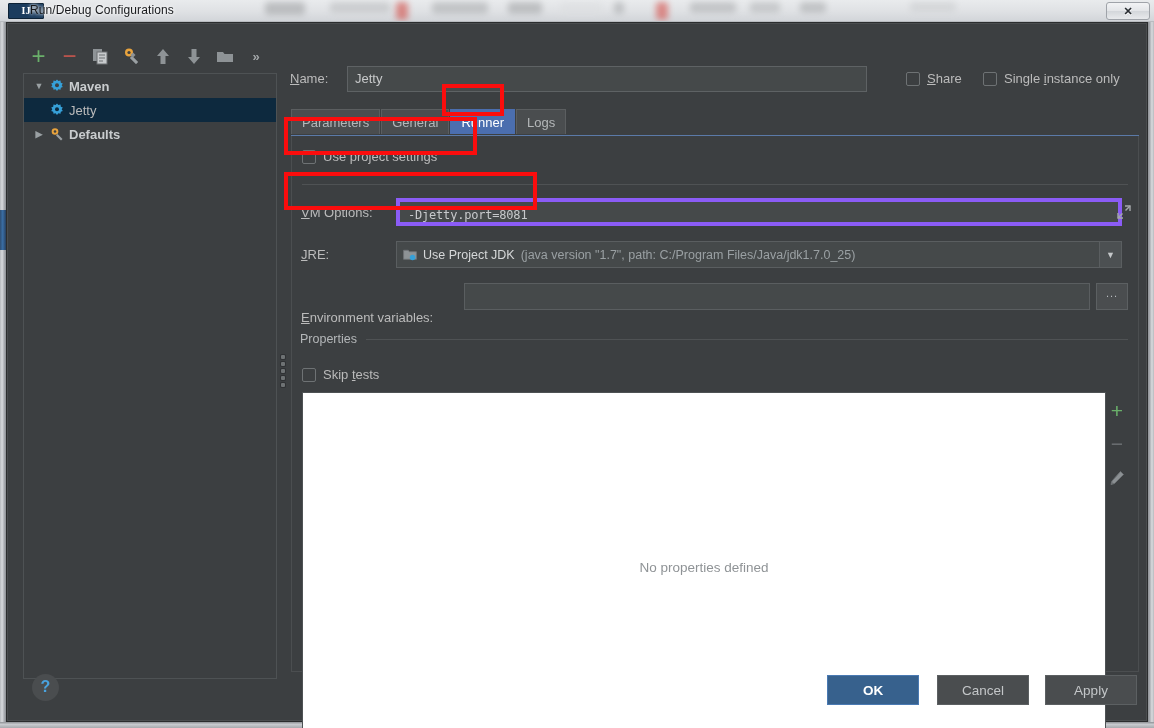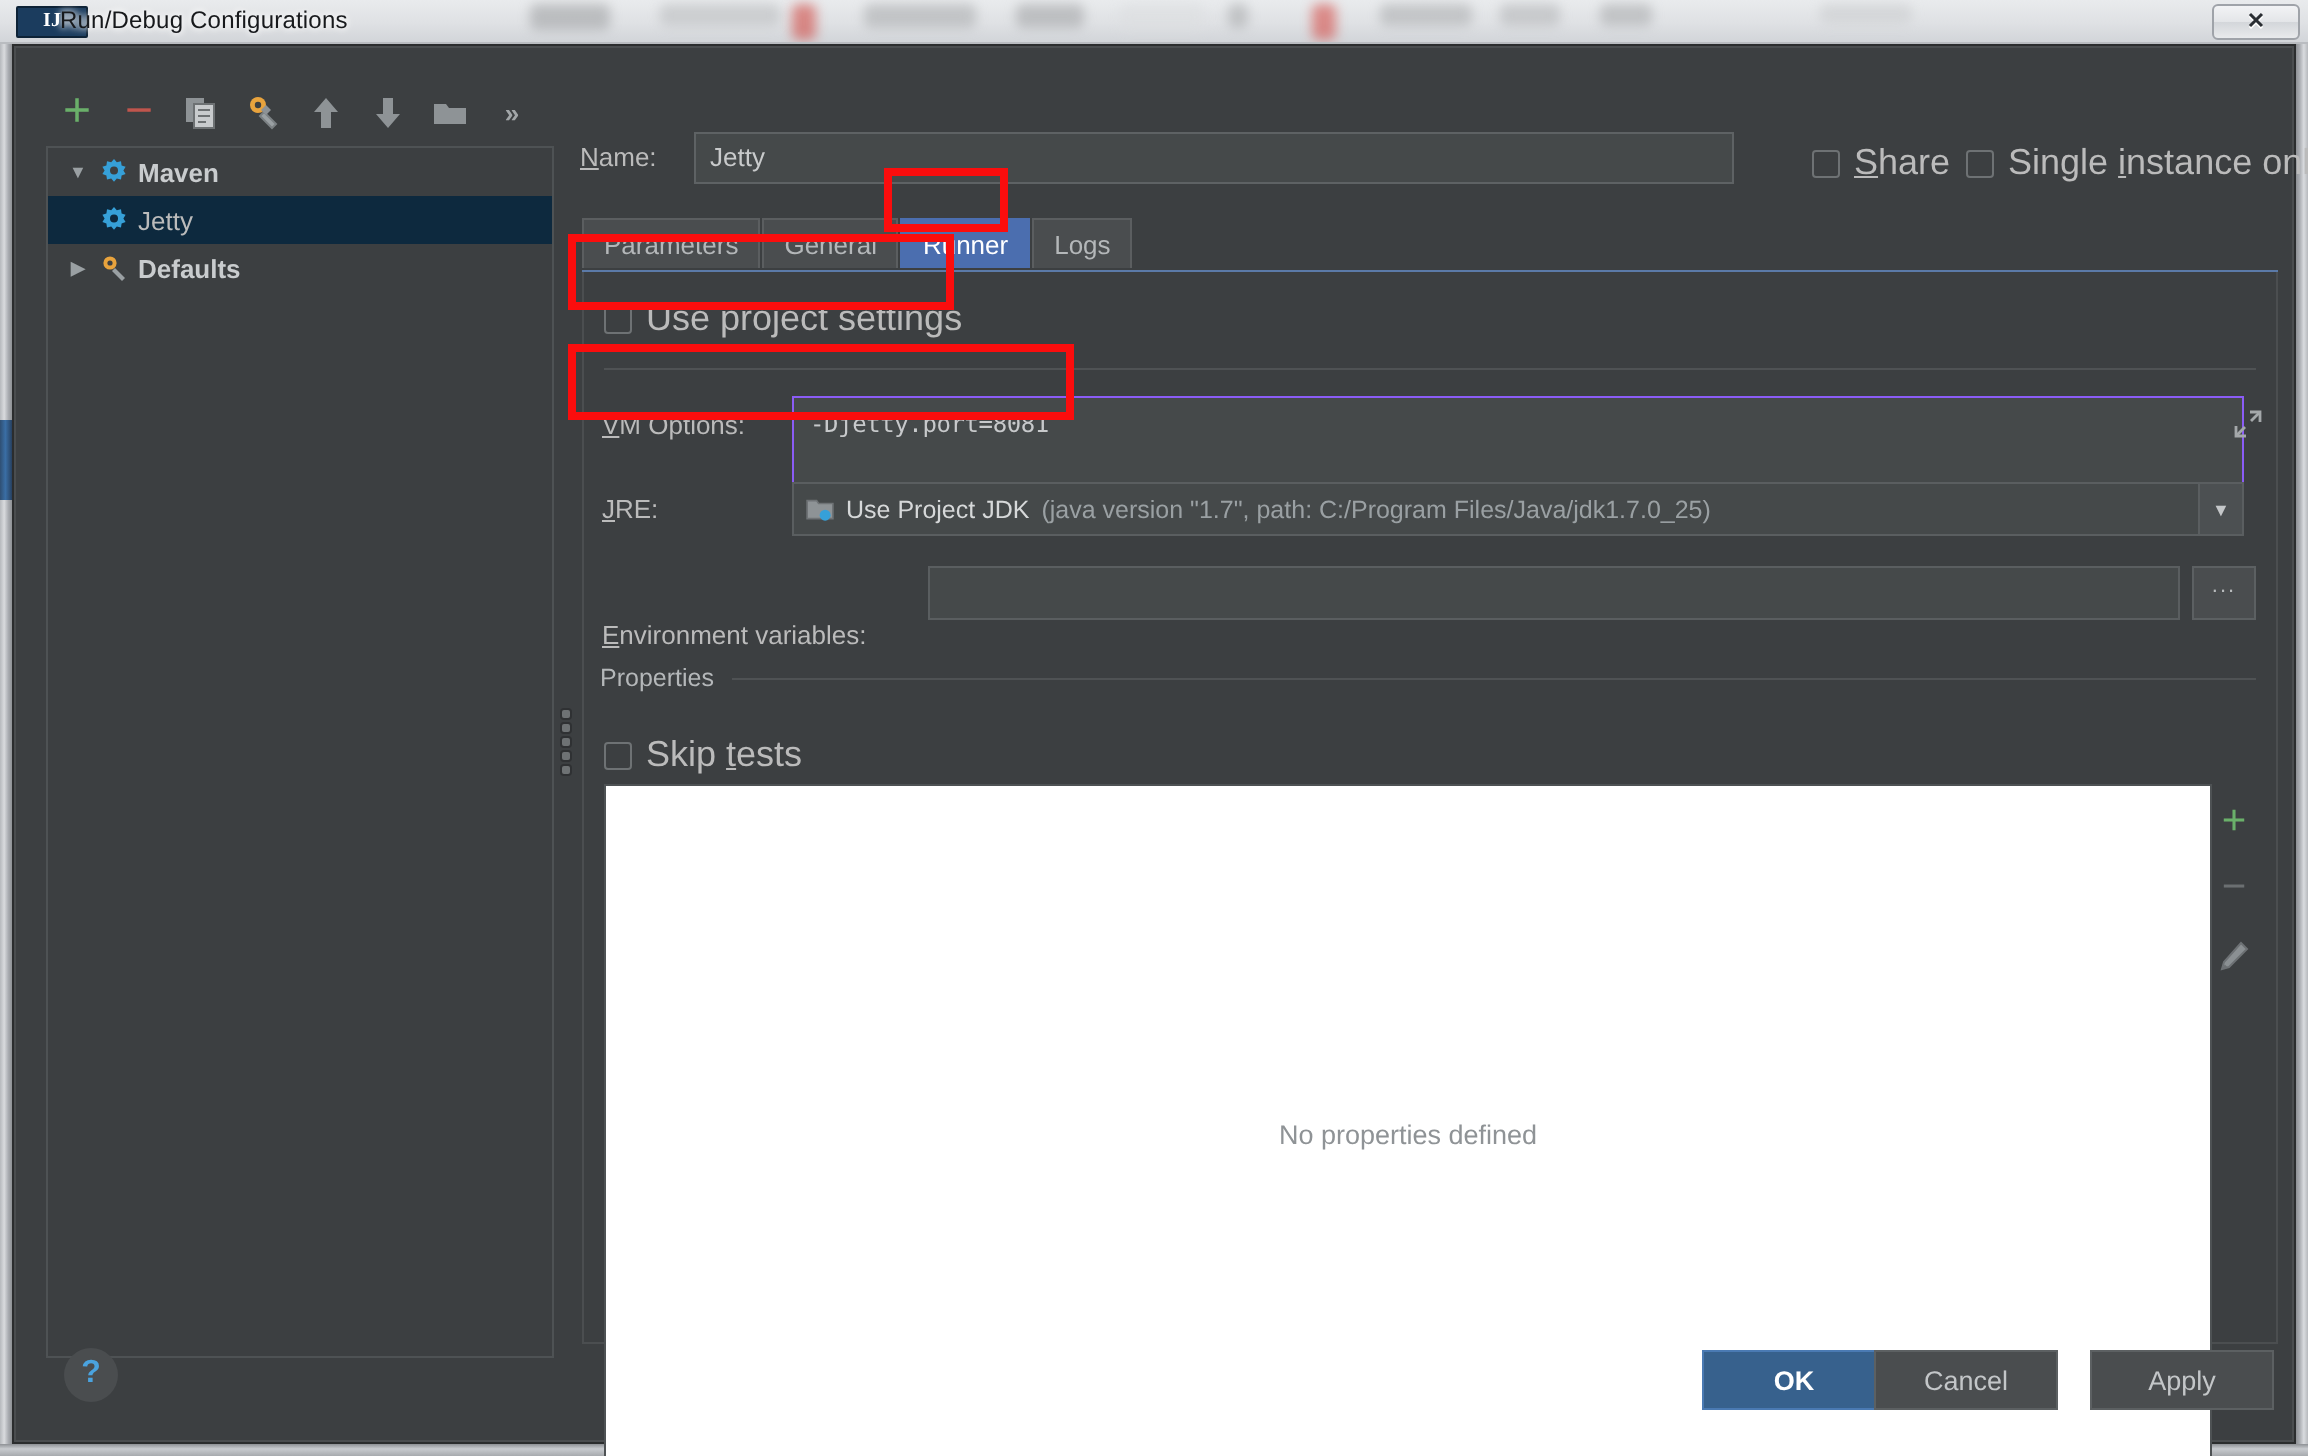--- a/index.html
+++ b/index.html
@@ -97,21 +97,21 @@
 
   
   #name-label { position: absolute; left: 283px; top: 48px; font-size: 13px; color: #bbbbbb; }
   #name-field {
     position: absolute; left: 340px; top: 43px; width: 520px; height: 26px;
     background: #45494a; border: 1px solid #5e6264;
     font-size: 13px; color: #c8cacb; padding: 4px 7px;
   }
   #share-box   { position: absolute; left: 899px; top: 48px; }
   #single-box  { position: absolute; left: 976px; top: 48px; }
-  .cbx-wrap { display: flex; align-items: center; gap: 7px; font-size: 18px; color: #bbbbbb; white-space: nowrap;}
+  .cbx-wrap { display: flex; align-items: center; gap: 7px; font-size: 13px; color: #bbbbbb; white-space: nowrap;}
   .cbx {
     width: 14px; height: 14px; background: #3c3f41;
     border: 1px solid #6e7274; border-radius: 2px; flex: none;
   }
 
   
   #tabs { position: absolute; left: 284px; top: 86px; height: 27px; display: flex; align-items: flex-start; }
   .tab {
     height: 25px; padding: 0 10px; font-size: 13px; color: #b4b7b9;
     background: #4a4d4f; border: 1px solid #5b5e60; border-bottom: none;
@@ -121,22 +121,22 @@
   #tabs-underline { position: absolute; left: 284px; top: 112px; width: 848px; height: 1px; background: #5b7aa8; }
 
   
   #content { position: absolute; left: 284px; top: 113px; width: 848px; height: 536px; background: #3c3f41; border:1px solid #4b4e50; border-top:none;}
 
   #use-proj { position: absolute; left: 10px; top: 13px; }
   .sep-line { position:absolute; left: 10px; width: 826px; height:1px; background:#4f5254; }
 
   #vm-label { position: absolute; left: 9px; top: 69px; font-size: 13px; color: #bbbbbb; }
   #vm-field {
-    position: absolute; left: 104px; top: 62px; width: 726px; height: 44px;
-    background: #45494a; border: 1px solid #8b5cf6;
+    position: absolute; left: 104px; top: 62px; width: 726px; height: 28px;
+    background: #45494a; border: 4px solid #8b5cf6;
     font-family: "DejaVu Sans Mono", monospace; font-size: 12px; color: #c7c9cb;
     padding: 6px 8px; letter-spacing: -0.2px;
   }
   #vm-expand { position: absolute; right: 6px; top: 68px; width: 16px; height: 16px; color:#9b9fa1; }
 
   #jre-label { position: absolute; left: 9px; top: 111px; font-size: 13px; color: #bbbbbb; }
   #jre-combo {
     position: absolute; left: 104px; top: 105px; width: 726px; height: 27px;
     background: #45494a; border: 1px solid #5a5e60; display: flex; align-items: center;
     padding: 0 6px; font-size: 12.5px; gap: 6px;
@@ -185,21 +185,21 @@
     position: absolute; left: 25px; bottom: 20px; width: 27px; height: 27px;
     border-radius: 50%; background: #4a4d4f;
     color: #4aa3df; font-size: 16px; font-weight: bold; line-height: 26px; text-align: center;
     font-family: "Liberation Sans", sans-serif;
   }
   .dlg-btn {
     position: absolute; bottom: 16px; height: 30px; width: 92px;
     font-size: 13.5px; display: flex; align-items: center; justify-content: center;
     background: #4a4d4f; border: 1px solid #5c6062; color: #c3c6c8;
   }
-  #btn-ok { left: 844px; width: 92px; background: #37618d; border-color:#4a7ab3; color:#ffffff; font-weight: bold; }
+  #btn-ok { left: 820px; width: 92px; background: #37618d; border-color:#4a7ab3; color:#ffffff; font-weight: bold; }
   #btn-cancel { left: 930px; }
   #btn-apply  { left: 1038px; text-align: center; }
 
   
   .redbox { position: absolute; border: 4px solid #fb0d0d; pointer-events: none; }
 </style>
 </head>
 <body>
 
 <div id="window">

